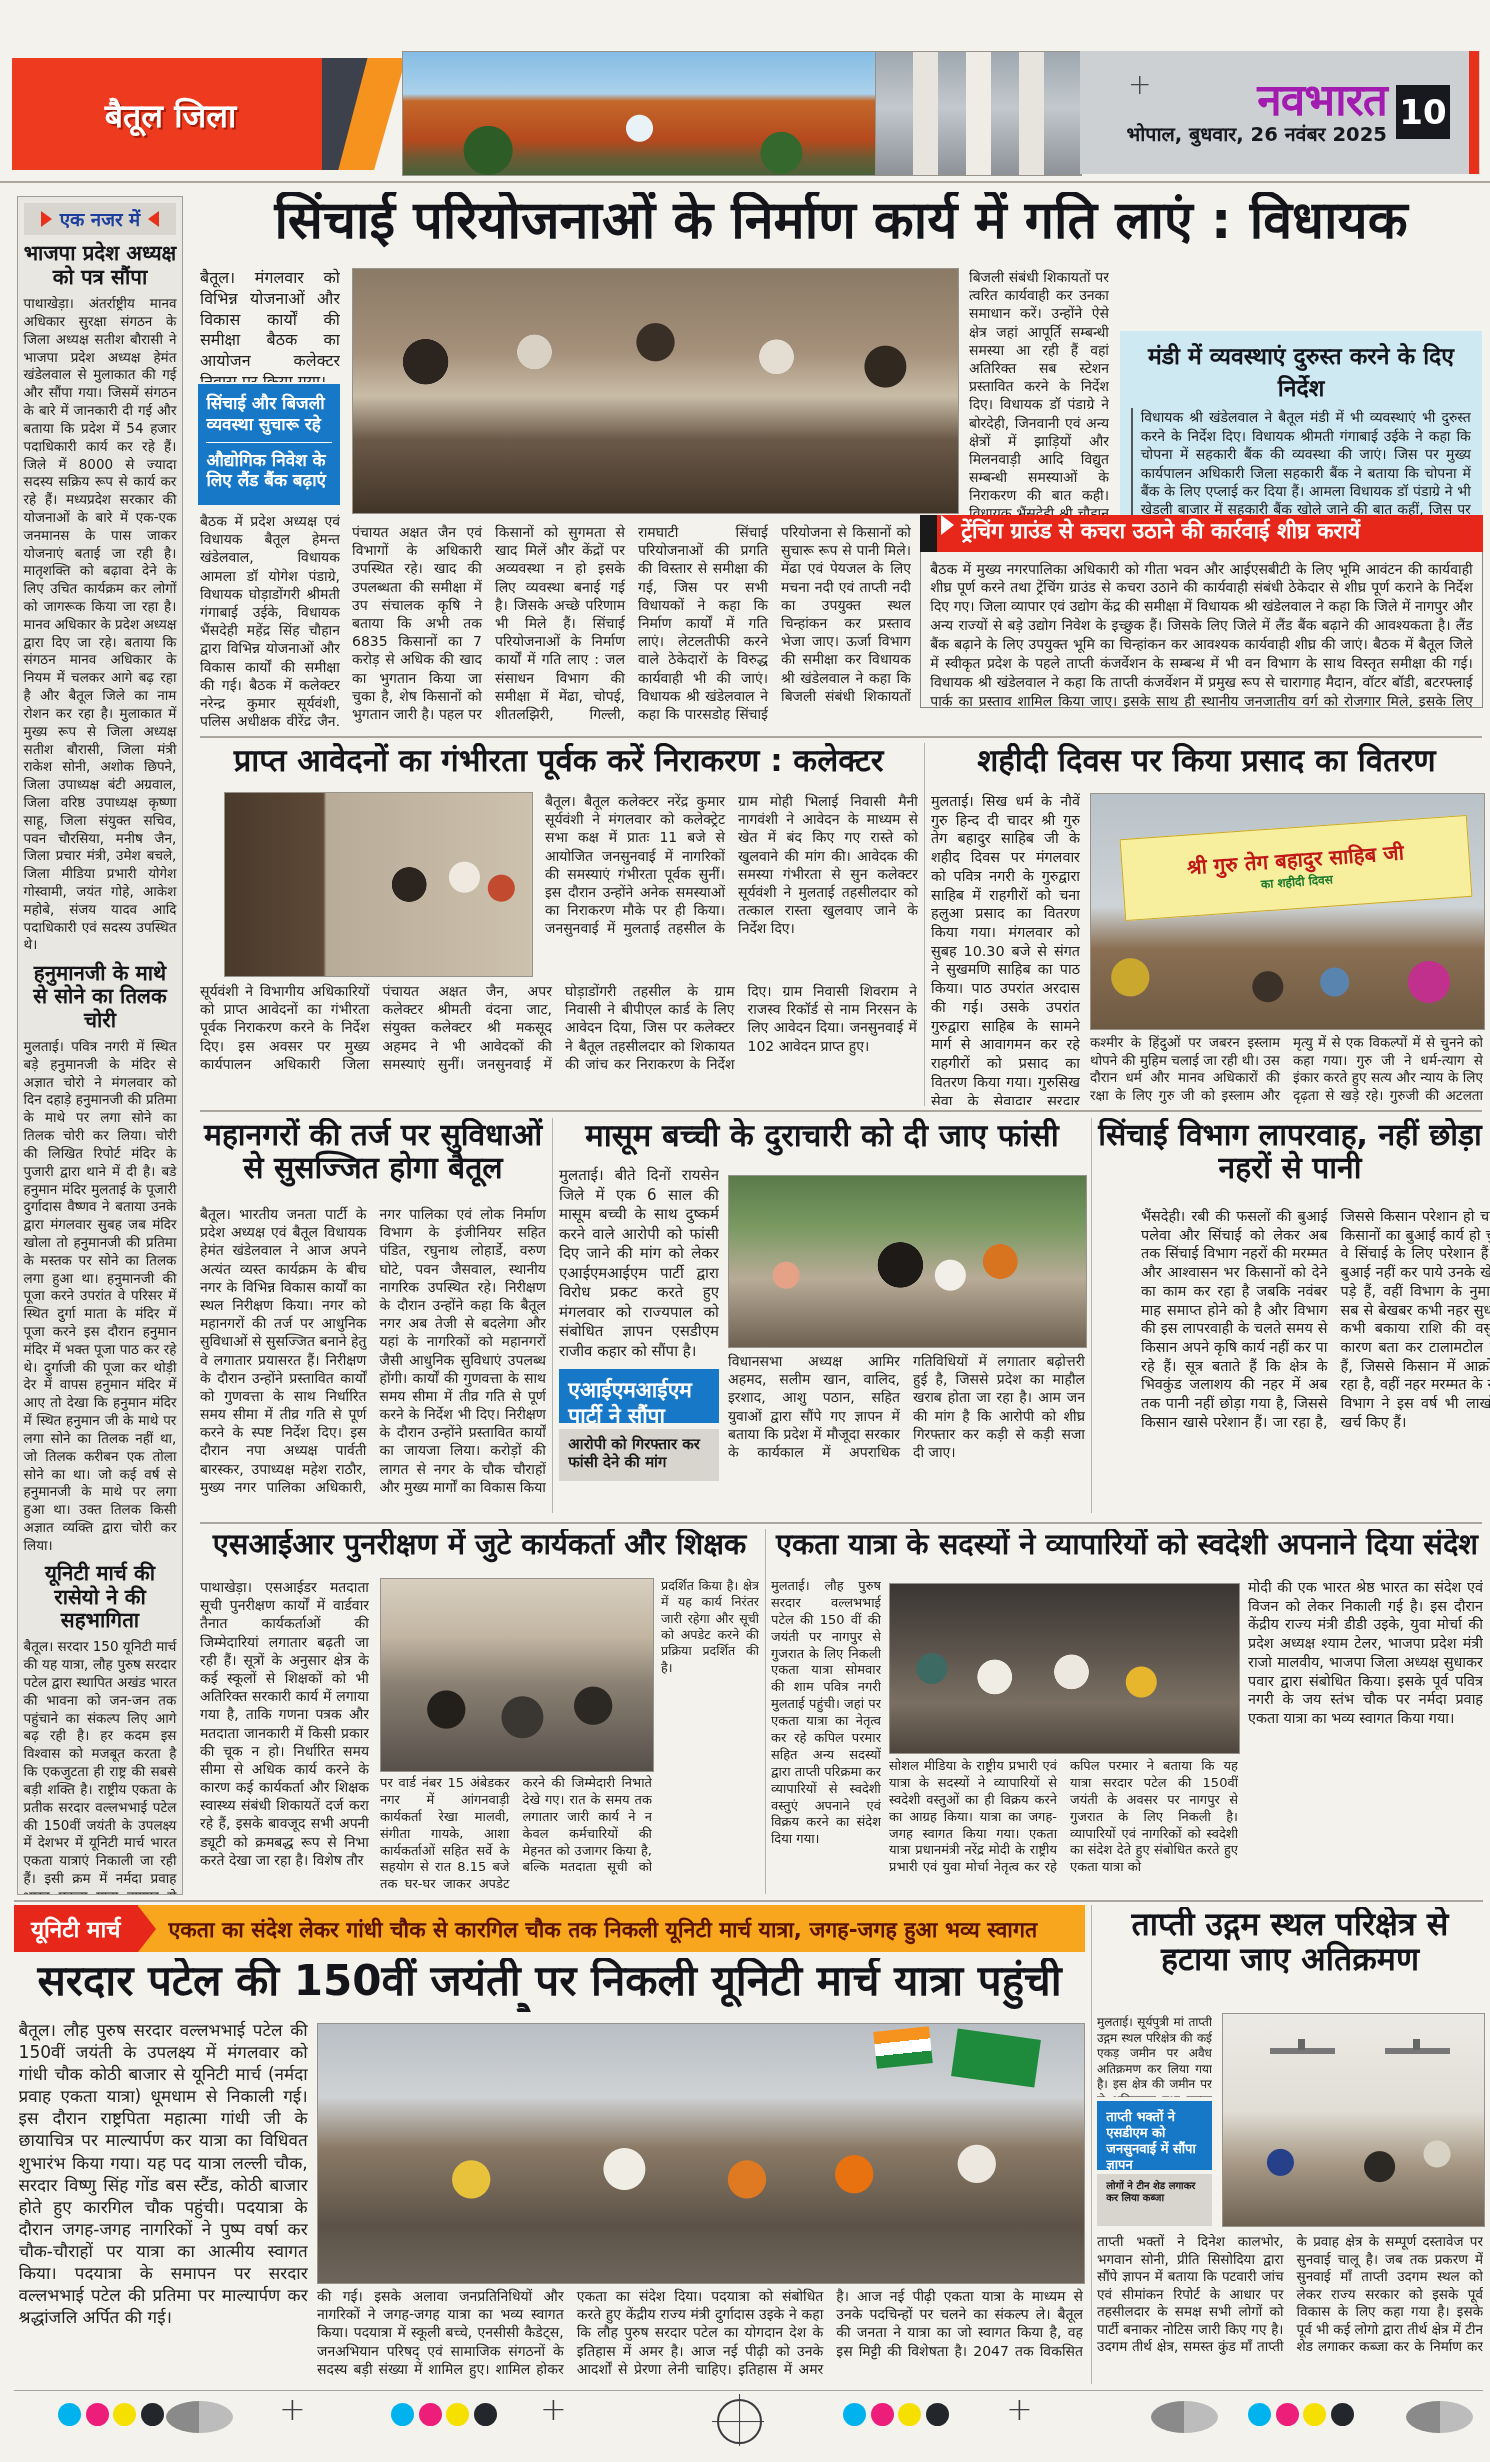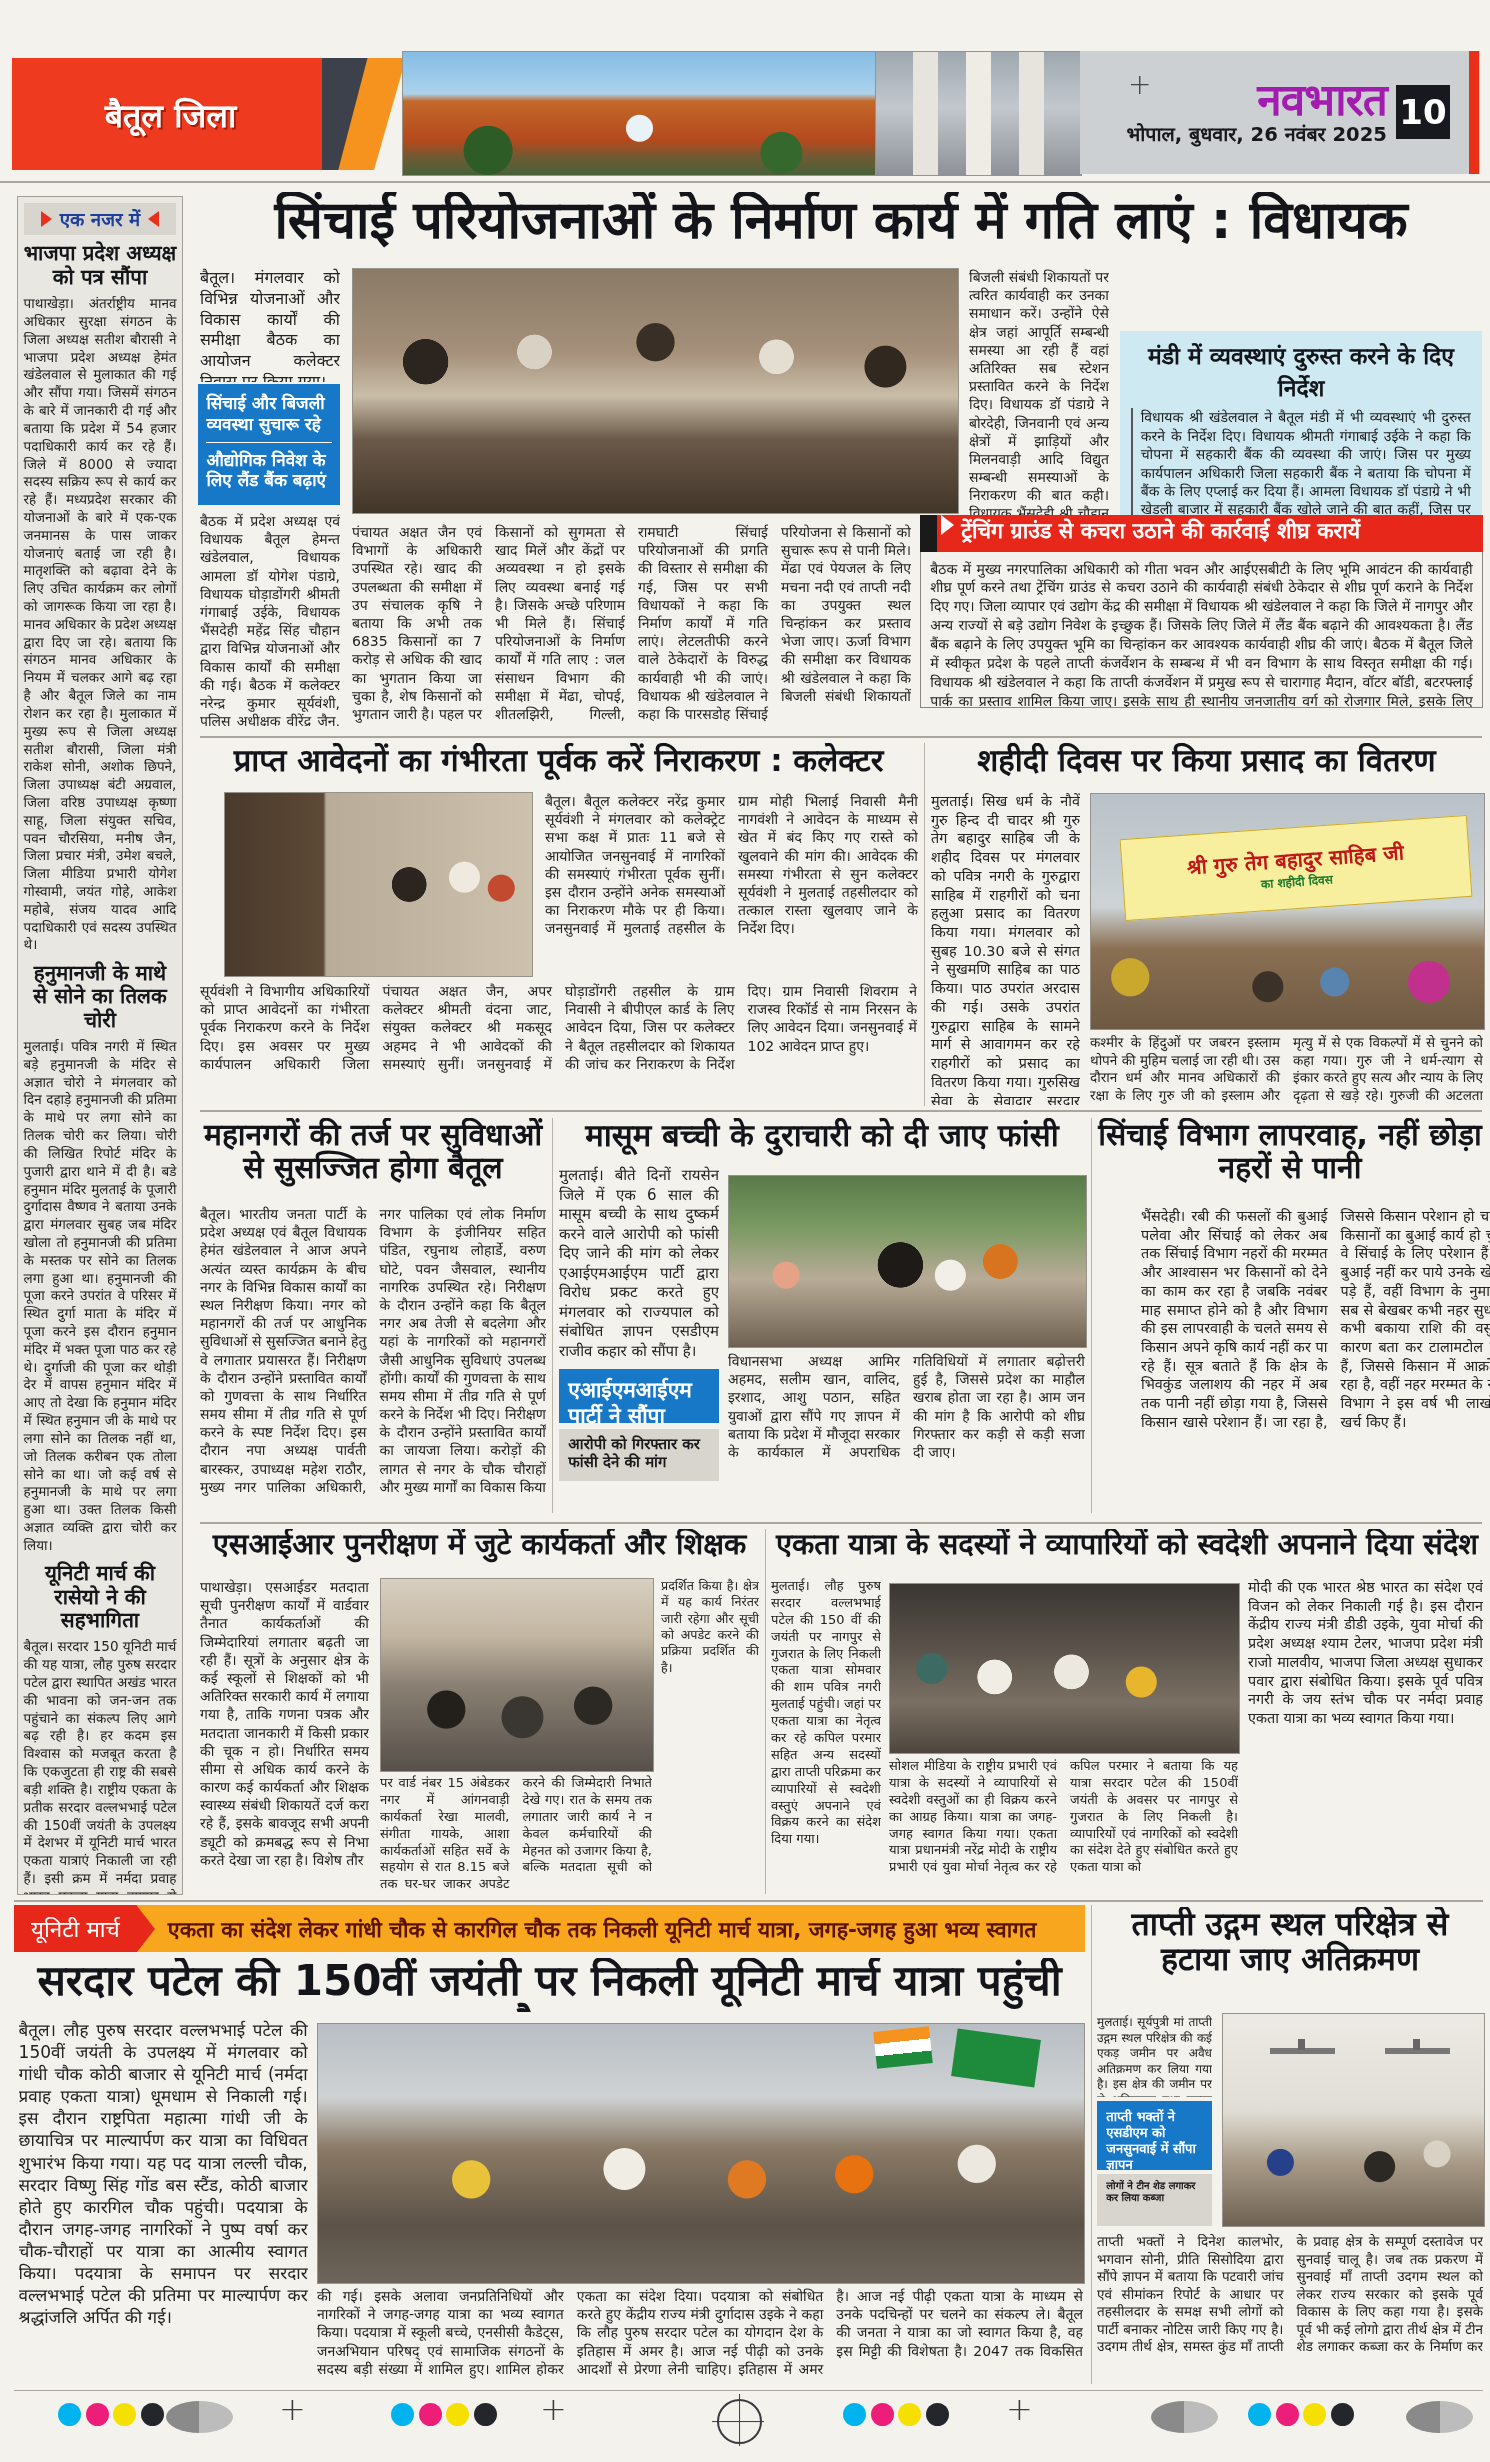--- a/index.html
+++ b/index.html
@@ -65,21 +65,21 @@
   .trench .tri{width:0;height:0;border-top:10.2px solid transparent;border-bottom:10.2px solid transparent;border-left:13px solid #fff;margin:0 7.5px 0 3.7px;}
   .trench .btxt{color:#fff;font-size:21.4px;font-weight:800;}
   .trench .body{border:0.9px solid #8a867e;border-top:none;padding:7.5px 9.3px;font-size:14px;line-height:1.35;
                 text-align:justify;height:156px;box-sizing:border-box;overflow:hidden;background:#f4f2ed;}
   .bluebox{background:#1778c8;color:#fff;font-weight:800;text-align:left;padding:7.5px 9.3px;box-sizing:border-box;
            font-size:21px;line-height:1.25;overflow:hidden;position:absolute;}
   .graybox{background:#d8d5cf;color:#1a1a1a;font-weight:800;padding:5.6px 9.3px;box-sizing:border-box;
            font-size:15px;line-height:1.25;overflow:hidden;position:absolute;}
   
   .uband{position:absolute;left:14px;top:1905px;width:1071px;height:47px;background:#f8a61d;display:flex;align-items:center;}
-  .uband .lbl{background:#e8271b;color:#fff;font-weight:400;font-size:22.4px;height:100%;display:flex;
+  .uband .lbl{background:#e8271b;color:#fff;font-weight:700;font-size:22.4px;height:100%;display:flex;
               align-items:center;padding:0 17px;}
   .uband .lbl-tri{width:0;height:0;border-top:23px solid transparent;border-bottom:23px solid transparent;border-left:18.6px solid #e8271b;margin-right:13px;}
   .uband .btext{color:#5a1206;font-weight:800;font-size:21.4px;}
   
   .p-meet{left:352px;top:268px;width:605px;height:244px;
     background:
       radial-gradient(circle at 12% 38%, #2c241e 22.4px, transparent 23px),
       radial-gradient(circle at 30% 34%, #d9d2c4 17px, transparent 17.7px),
       radial-gradient(circle at 50% 30%, #3a2f26 18.6px, transparent 19.6px),
       radial-gradient(circle at 70% 36%, #e4ded2 17px, transparent 17.7px),

